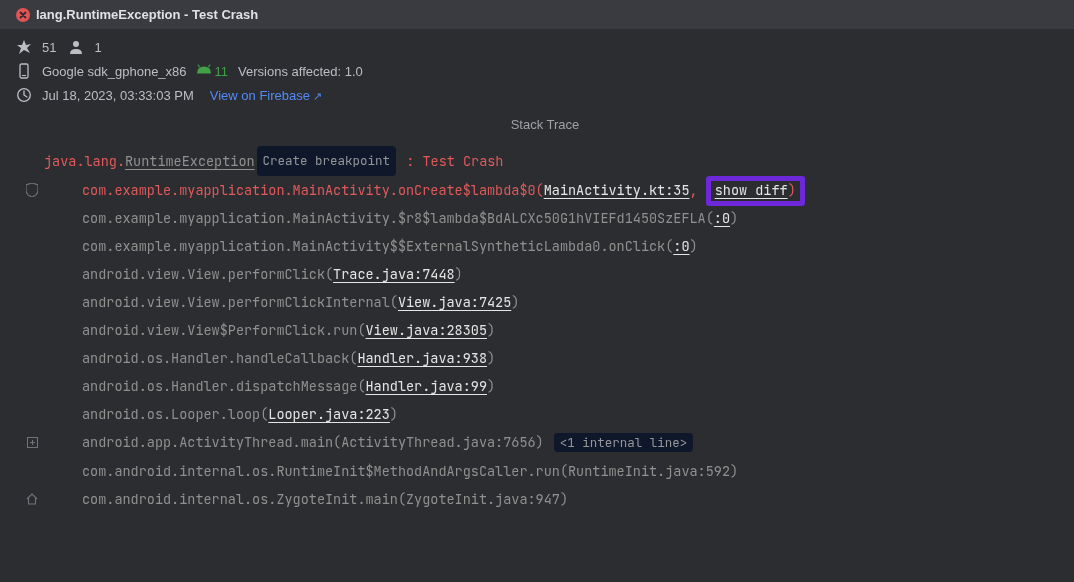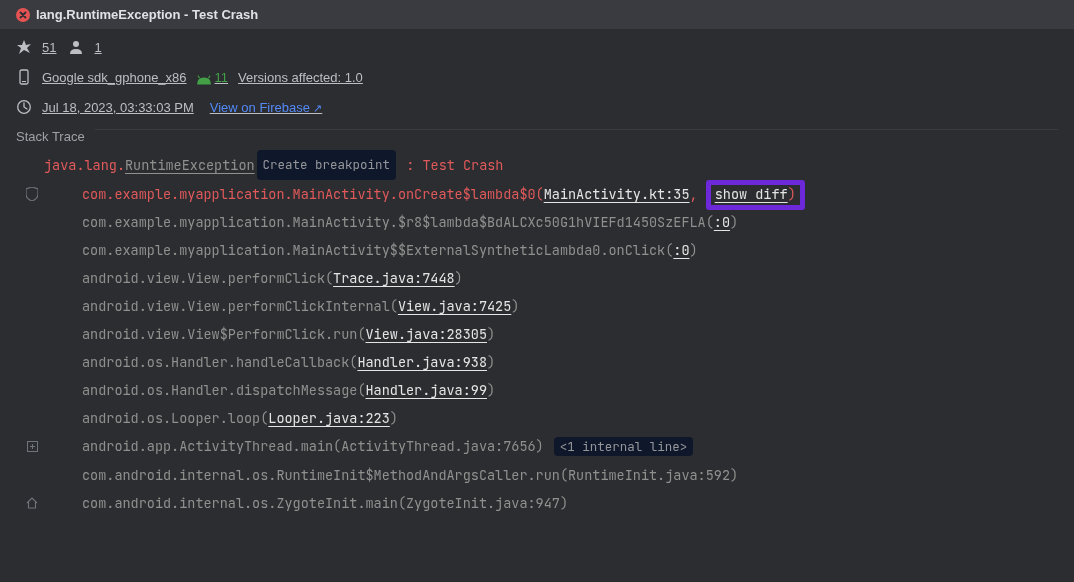--- a/index.html
+++ b/index.html
@@ -14,26 +14,26 @@
     }
     .title-bar {
       background: #393b40;
       padding: 7px 16px;
       display: flex;
       align-items: center;
       gap: 6px;
     }
     .error-icon { width:14px; height:14px; color:#e55353; display:inline-flex; }
     .title-bar-text { color:#dfe1e5; font-weight:600; font-size:13px; }
-    .meta-block { padding: 10px 16px 6px 16px; display:flex; flex-direction:column; gap:14px;text-decoration:underline; }
+    .meta-block { padding: 10px 16px 6px 16px; display:flex; flex-direction:column; gap:8px; }
     .meta-row { display:flex; align-items:center; gap:10px; color:#bcbec4; font-size:13px; }
     .meta-row .ico { display:inline-flex; align-items:center; justify-content:center; width:16px; height:16px; color:#bcbec4; }
     .link { color:#548af7; cursor:pointer; }
     .link-arrow::after { content:" ↗"; font-size:11px; }
-    .android-badge { color:#43a047; font-size:13px; display:inline-flex; align-items:flex-end; gap:4px; }
+    .android-badge { color:#43a047; font-size:13px; display:inline-flex; align-items:flex-start; gap:4px; }
     .st-label { padding:8px 0 0 16px; color:#9fa1a6; font-size:13px; }
     .divider { height:1px; background:#393b40; margin:6px 16px 0 95px; }
     .stack { padding:6px 12px 0 20px; font-family: "JetBrains Mono","Consolas",monospace; font-size:13.5px; line-height:28px; color:#8f918f; }
     .stack .row { white-space:pre; display:flex; align-items:center; }
     .gutter { width:24px; display:inline-flex; justify-content:center; color:#6f737a; }
     .k-red { color:#e0595b; }
     .k-gray { color:#8f918f; }
     .file-link { color:#e5e5e5; text-decoration:underline; text-underline-offset:3px; cursor:pointer; }
     .pill { background:#0f172a; color:#949699; border-radius:4px; padding:1px 6px; margin:0 2px; cursor:pointer; font-size:12.5px; }
     .hl-box { border:5px solid #6d28d9; border-radius:3px; padding:0 4px 2px 4px; }
@@ -91,21 +91,21 @@
       <svg viewBox="0 0 16 16">
           <circle cx="8" cy="8" r="6.3" fill="none" stroke="#bcbec4" stroke-width="1.3"></circle>
           <path d="M8 4 L8 8 L11 10" stroke="#bcbec4" stroke-width="1.3" fill="none" stroke-linecap="round"></path>
         </svg>
     </span>
     <span>Jul 18, 2023, 03:33:03 PM</span>
     <span class="link link-arrow" style="margin-left:6px;">View on Firebase</span>
   </div>
 </div>
 
-<div style="display:flex; ">
+<div style="display:flex; align-items:center;flex-direction:column;">
   <div class="st-label">Stack Trace</div>
   <div class="divider" style="flex:1; margin-left:10px; margin-right:16px; margin-top:8px;"></div>
 </div>
 
 <div class="stack">
   <div class="row">
     <span class="gutter"></span>
     <span class="k-red">java.lang.</span><span class="k-gray" style="text-decoration:underline;text-underline-offset:3px;">RuntimeException</span>
     <span class="pill">Create breakpoint</span>
     <span class="k-red"> : </span><span class="k-red">Test Crash</span>

